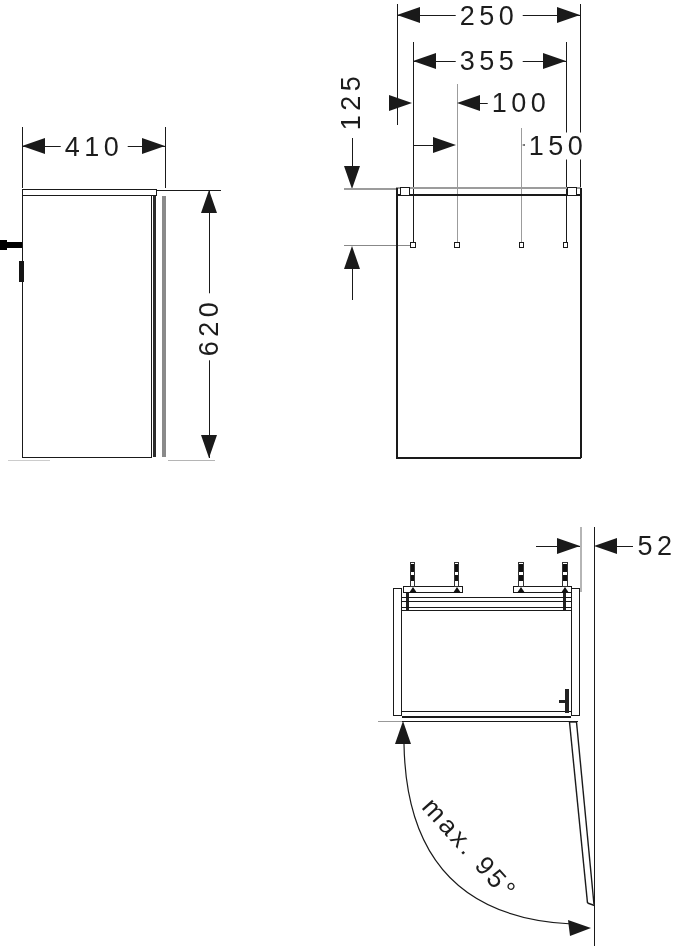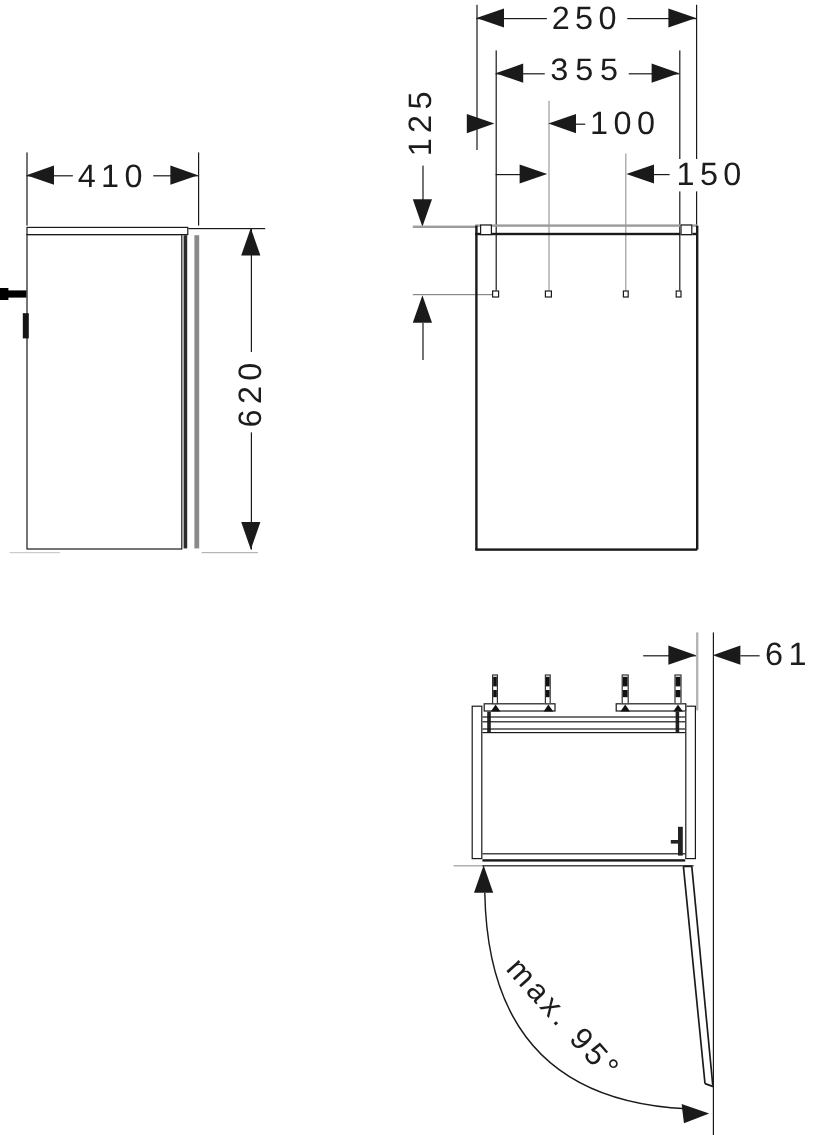--- a/index.html
+++ b/index.html
@@ -154,20 +154,20 @@
     <path d="M569.5 722 L576.5 722" stroke="#1a1a1a" stroke-width="1.4" fill="none"></path>
     <path d="M587.5 903 L594.5 905.5" stroke="#1a1a1a" stroke-width="1.4" fill="none"></path>
     <path d="M404 744 Q 407 916 572 924" stroke="#1a1a1a" stroke-width="1.2" fill="none"></path>
     <polygon points="403,721 395,744 411,744" fill="#1a1a1a"></polygon>
     <polygon points="591,928 568,920 570,936" fill="#1a1a1a"></polygon>
   </svg>
 
   <div class="dimtxt" style="left:94px;top:147px;">410</div>
   <div class="dimtxt vtxt" style="left:209px;top:327px;">620</div>
   <div class="dimtxt" style="left:489px;top:16px;">250</div>
-  <div class="dimtxt" style="left:489px;top:61px;font-family:Liberation Mono, monospace;">355</div>
+  <div class="dimtxt" style="left:489px;top:61px;">355</div>
   <div class="dimtxt" style="left:521px;top:103px;">100</div>
-  <div class="dimtxt" style="left:593px;top:146px;">150</div>
+  <div class="dimtxt" style="left:558px;top:146px;">150</div>
   <div class="dimtxt vtxt" style="left:351px;top:101px;">125</div>
-  <div class="dimtxt" style="left:657px;top:546px;">61</div>
+  <div class="dimtxt" style="left:657px;top:546px;">52</div>
   <div class="dimtxt" style="left:470px;top:849px;font-size:26px;letter-spacing:3px;transform:translate(-50%,-50%) rotate(48deg);">max. 95°</div>
 
 </div>
 
 </body></html>

